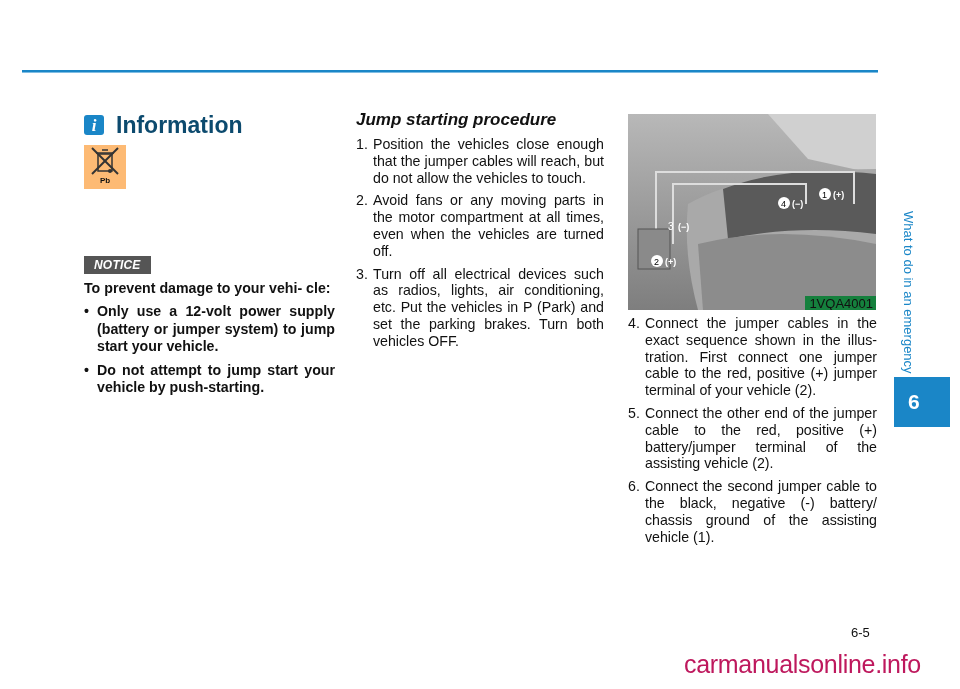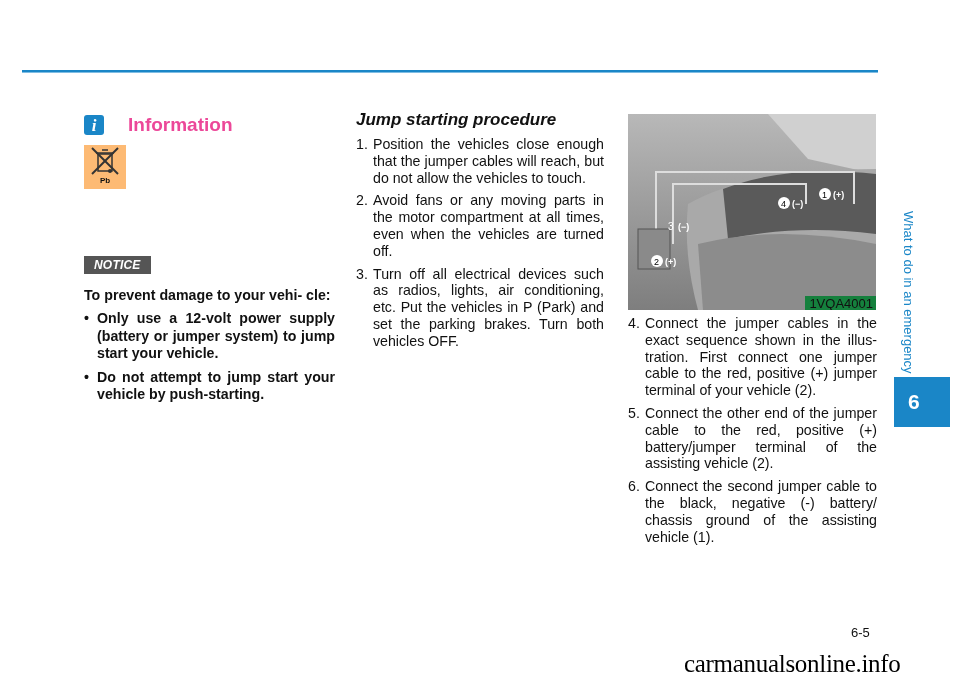--- a/index.html
+++ b/index.html
@@ -11,37 +11,37 @@
   .top-rule::after { content:""; position:absolute; left:0; top:2px; width:100%; height:1px; background:#7fbde3; }
 
   
   .col1 { position:absolute; left:84px; top:114px; width:251px; }
   .info-head { display:flex; align-items:center; height:22px; }
   .info-badge {
     width:20px; height:20px; background:#1a86c7; border-radius:3px; color:#fff;
     font-family:"Liberation Serif", serif; font-style:italic; font-weight:bold; font-size:17px;
     display:flex; align-items:center; justify-content:center; line-height:1;
   }
-  .info-title { margin-left:24px; font-weight:bold; font-size:19px; color:#ec4899; }
+  .info-title { margin-left:12px; font-weight:bold; font-size:23px; color:#0c4a6e; }
   .info-body { display:flex; margin-top:5px; }
   .recycle-box {
     width:42px; height:44px; background:#fdba74; flex:none; position:relative; margin-top:4px;
   }
   .recycle-box svg { position:absolute; left:5px; top:1px; }
   .recycle-box .pb { position:absolute; left:0; width:42px; top:31px; text-align:center; font-size:8px; font-weight:bold; }
   .info-text {
     margin-left:5px; font-family:"Liberation Serif", serif; font-weight:bold; font-size:13.4px;
     line-height:17.2px; text-align:justify; color:#111;
   }
   .notice-badge {
     position:absolute; left:84px; top:256px; height:18px; padding:0 10px; background:#555;
     color:#fff; font-weight:bold; font-style:italic; font-size:12px; line-height:18px; letter-spacing:0.2px;
   }
   .notice-body {
-    position:absolute; left:84px; top:287px; width:251px; font-weight:bold; font-size:14.2px; line-height:17.4px;
+    position:absolute; left:84px; top:280px; width:251px; font-weight:bold; font-size:14.2px; line-height:17.4px;
     text-align:justify;
   }
   .notice-body p { margin:0 0 6px 0; }
   .bullet { display:flex; margin-bottom:6px; }
   .bullet .dot { width:13px; flex:none; }
   .bullet .txt { flex:1; text-align:justify; }
 
   
   .col2 { position:absolute; left:356px; top:110px; width:248px; }
   .section-title { font-weight:bold; font-style:italic; font-size:17px; margin:0 0 6px 0; }
@@ -57,21 +57,21 @@
   
   .side-label {
     position:absolute; left:898px; top:104px; width:20px; height:270px;
     writing-mode:vertical-rl; color:#1a86c7; font-size:13px; line-height:20px; text-align:right;
   }
   .chapter-tab {
     position:absolute; left:894px; top:377px; width:56px; height:50px; background:#1a86c7;
     color:#fff; font-weight:bold; font-size:21px; display:flex; align-items:center; padding-left:14px; box-sizing:border-box;
   }
   .page-num { position:absolute; left:851px; top:625px; font-size:13px; color:#111; }
-  .watermark { position:absolute; left:684px; top:650px; font-size:25px; color:#000000; letter-spacing:-0.3px;font-family:Liberation Serif, serif; }
+  .watermark { position:absolute; left:684px; top:650px; font-size:25px; color:#be185d; letter-spacing:-0.3px; }
 </style>
 </head>
 <body>
 
 <div class="top-rule"></div>
 
 <div class="col1">
   <div class="info-head">
     <span class="info-badge">i</span>
     <span class="info-title">Information</span>

